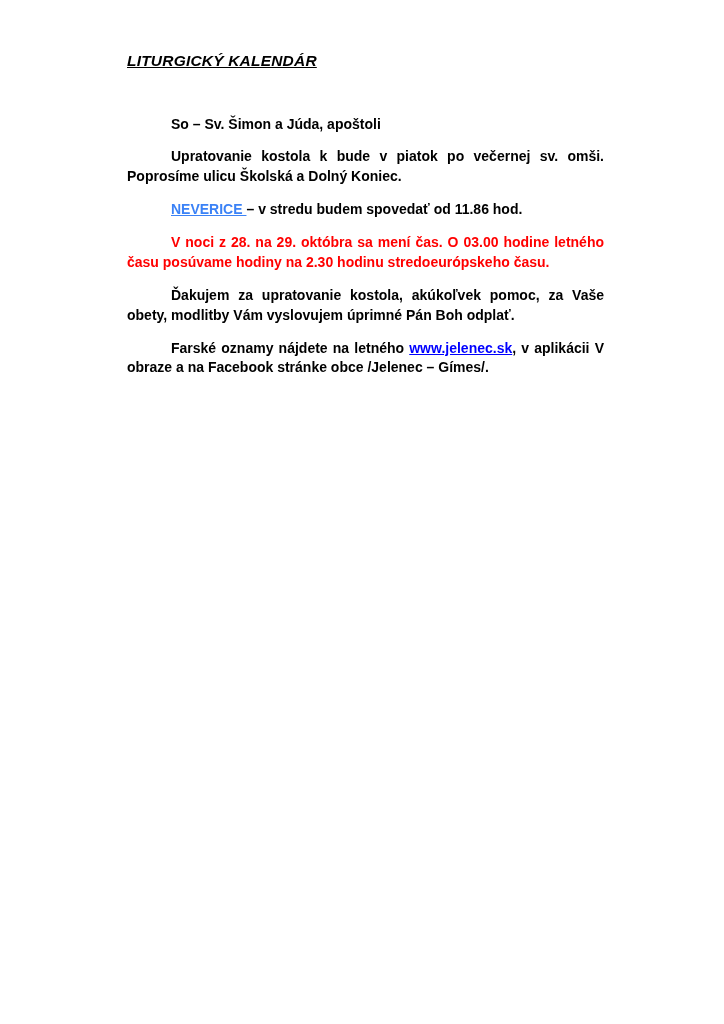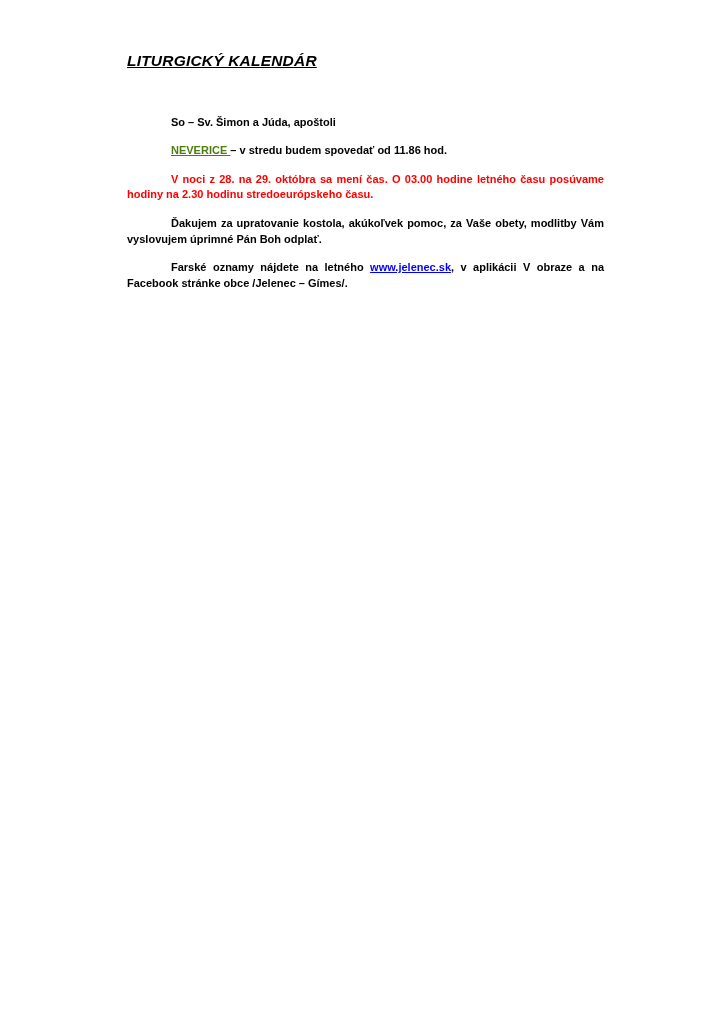--- a/index.html
+++ b/index.html
@@ -28,50 +28,51 @@
     font-style: italic;
     text-decoration: underline;
     letter-spacing: 0.2px;
     margin: 0 0 0 0;
     line-height: 1.2;
   }
   .spacer-after-title {
     height: 44px;
   }
   p.para {
-    font-size: 11px;
+    font-size: 14px;
     font-weight: bold;
     line-height: 1.42;
     margin: 0 0 13px 0;
     text-align: justify;
     text-justify: inter-word;
     text-indent: 44px;
   }
   .red {
     color: #ff0000;
   }
   .neverice {
-    color: #4d7c0f;
+    color: #3b82f6;
     text-decoration: underline;
   }
   a.weblink {
     color: #0000ff;
   }
 </style>
 </head>
 <body>
 
 <div class="page">
 
   <h1 class="doc-title">LITURGICKÝ KALENDÁR</h1>
 
   <div class="spacer-after-title"></div>
 
   <p class="para">So –  Sv. Šimon a Júda, apoštoli</p>
 
+  <p class="para">Upratovanie kostola k bude v piatok po večernej  sv. omši. Poprosíme ulicu Školská a Dolný Koniec.</p>
 
   <p class="para">
     <span class="neverice">NEVERICE </span><span>– v stredu budem spovedať od 11.86 hod.</span>
   </p>
 
   <p class="para red">V noci z 28. na 29. októbra sa mení čas. O 03.00 hodine letného času posúvame hodiny na 2.30 hodinu stredoeurópskeho času.</p>
 
   <p class="para">Ďakujem za upratovanie kostola, akúkoľvek pomoc, za Vaše obety, modlitby Vám vyslovujem úprimné Pán Boh odplať.</p>
 
 

